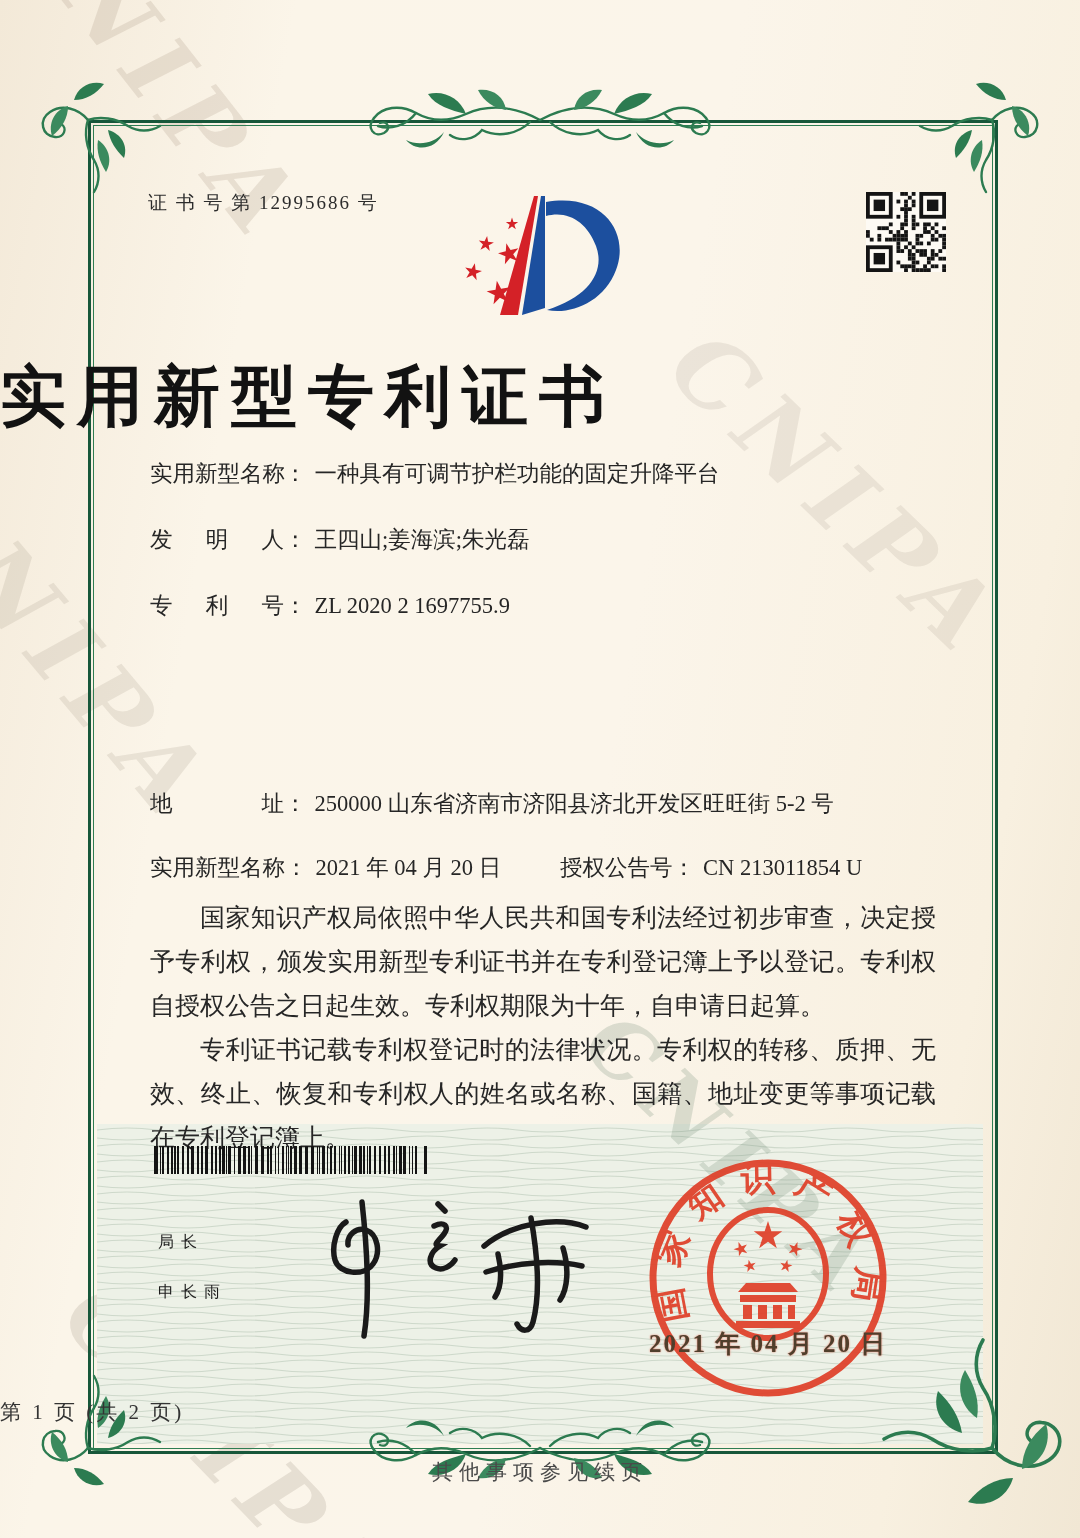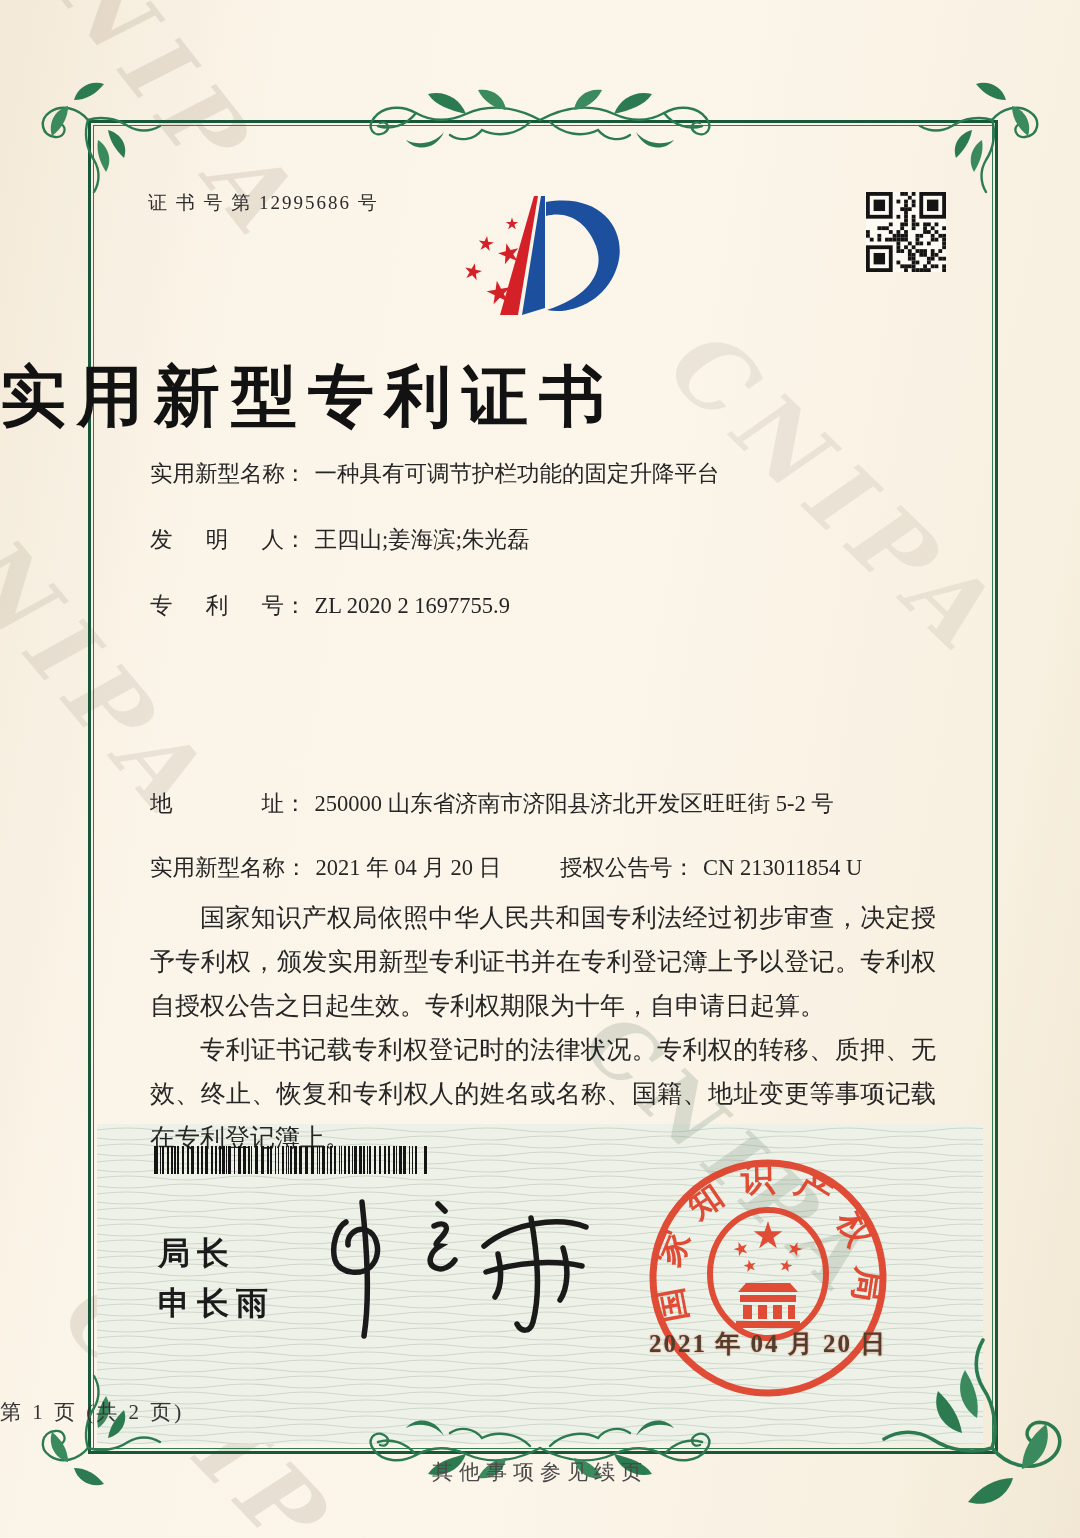--- a/index.html
+++ b/index.html
@@ -29,21 +29,21 @@
   .qr{position:absolute;left:866px;top:192px;}
   .title{position:absolute;left:0;right:0;top:352px;text-align:left;font-size:66px;font-weight:bold;
          letter-spacing:11px;color:#121212;}
   .row{position:absolute;left:150px;font-size:22.5px;color:#262626;white-space:nowrap;}
   .f-label{display:inline-block;width:134px;text-align:justify;text-align-last:justify;vertical-align:top;}
   .f-colon{display:inline-block;margin-right:8px;}
   .paras{position:absolute;left:150px;top:896px;width:786px;font-size:25px;line-height:44px;
          text-align:justify;color:#262626;}
   .paras p{margin:0;text-indent:2em;}
   .barcode{position:absolute;left:154px;top:1146px;z-index:7;}
-  .bureau{position:absolute;left:158px;font-size:32px;letter-spacing:7px;font-weight:700;
+  .bureau{position:absolute;left:158px;font-size:16px;letter-spacing:7px;font-weight:400;
           font-family:"Liberation Sans","DejaVu Sans",sans-serif;color:#1b1b1b;z-index:7;}
   .sig{position:absolute;left:318px;top:1192px;z-index:7;}
   .seal{position:absolute;left:642px;top:1152px;z-index:8;}
   .pageno{position:absolute;left:0;right:0;top:1398px;text-align:left;font-size:21px;letter-spacing:3px;color:#333;z-index:7;}
   .note{position:absolute;left:0;right:0;top:1458px;text-align:center;font-size:21px;letter-spacing:6px;color:#4a4a4a;z-index:6;}
   .sealdate{font-weight:bold;}
 </style>
 </head>
 <body>
 

